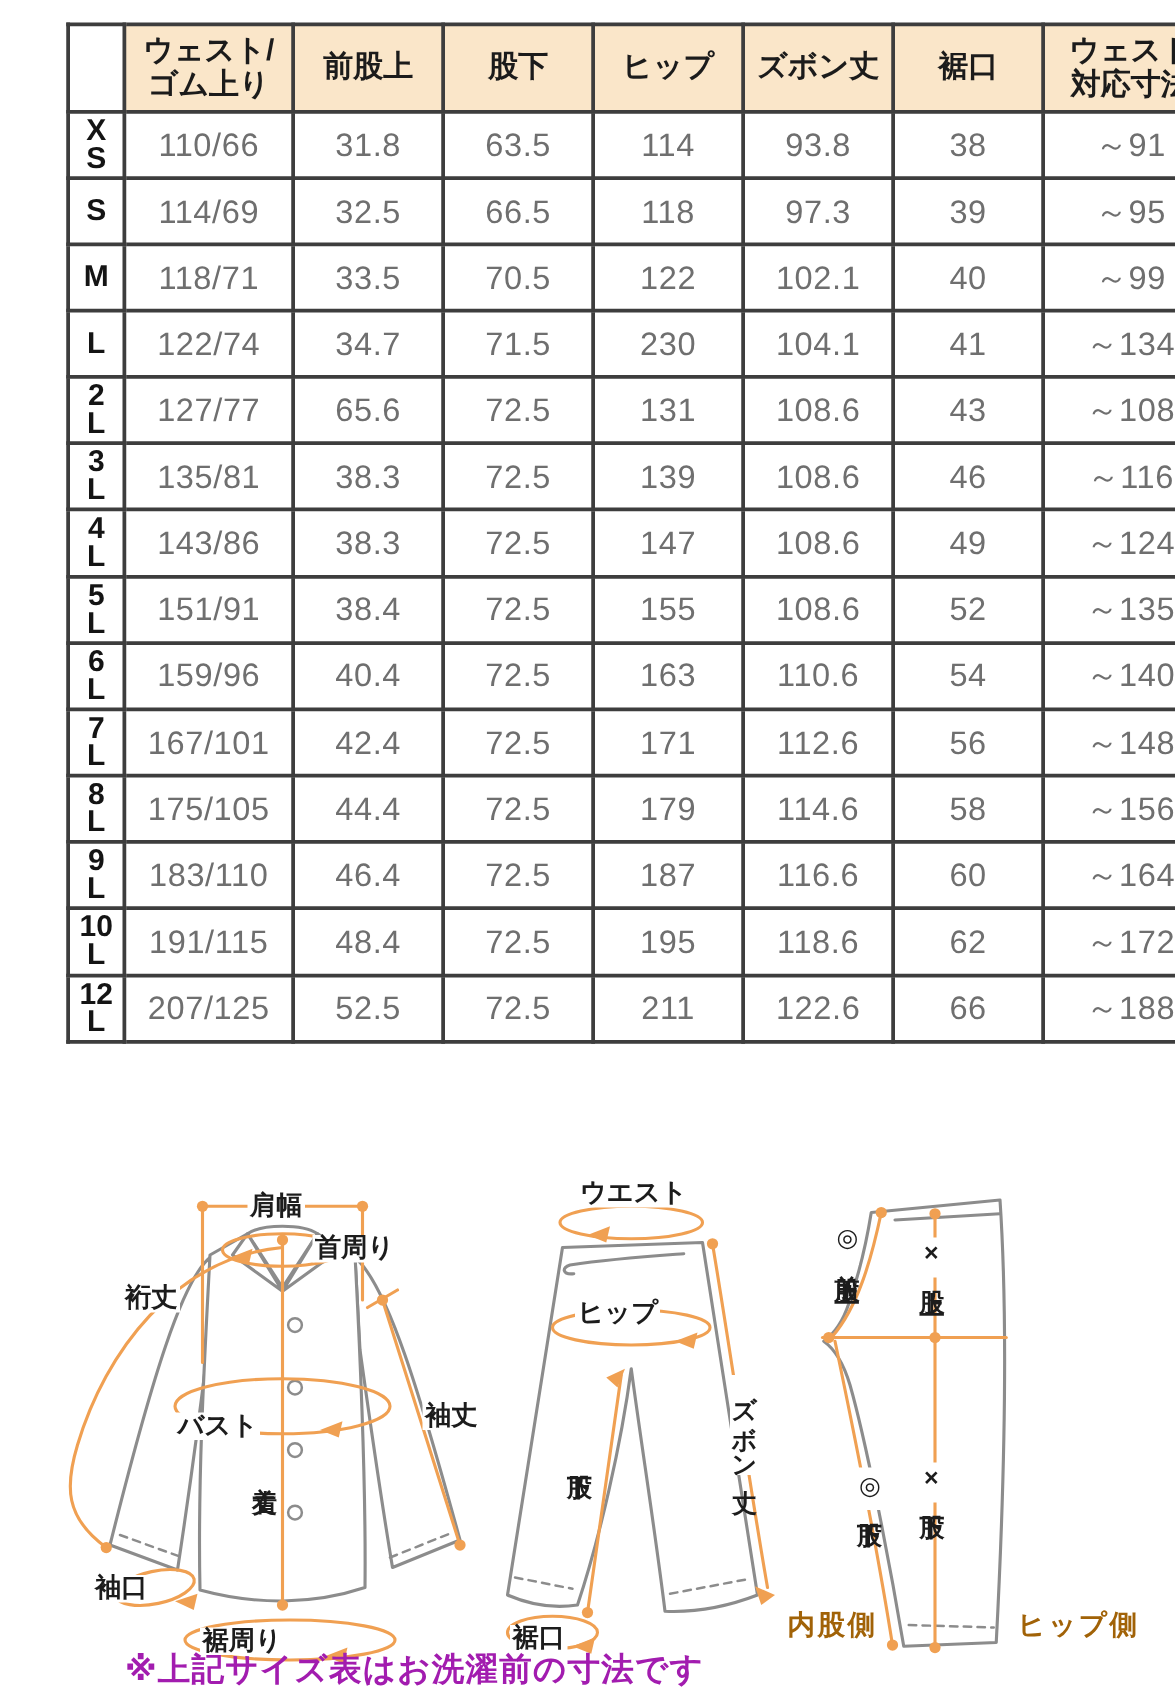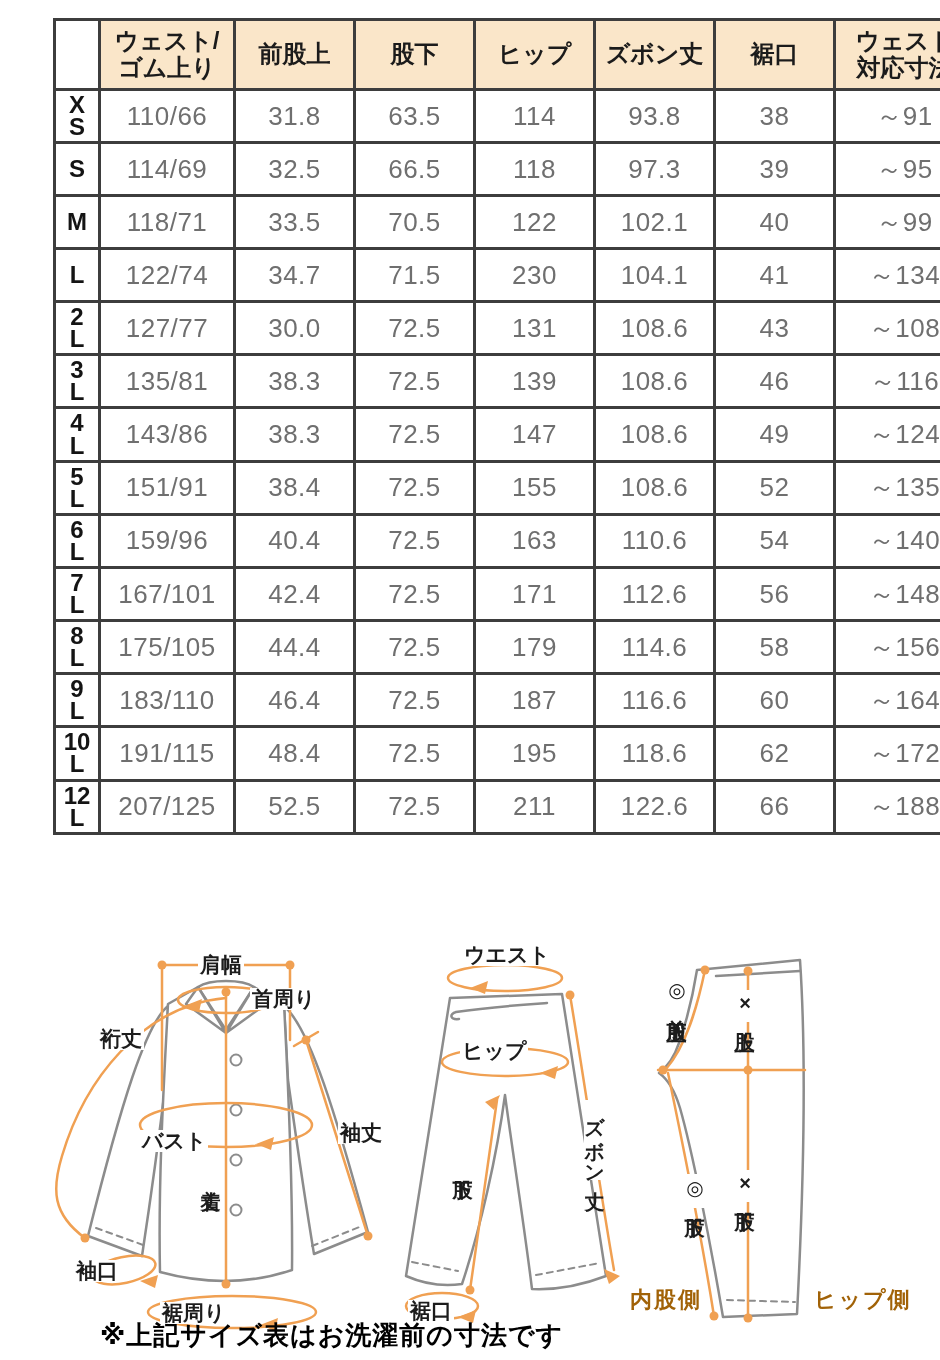--- a/index.html
+++ b/index.html
@@ -36,21 +36,21 @@
     background:#ffffff; line-height:1.05; padding:0 2px; white-space:nowrap;
   }
   .dlabel.vert {
     writing-mode:vertical-rl; text-orientation:upright; letter-spacing:2px;
     padding:2px 0; font-size:20px;
   }
   .dlabel.graylbl { color:#a16207; background:transparent; font-size:22px; letter-spacing:2px; }
   
   .note {
     position:absolute; left:100px; top:1318px; font-size:26px; font-weight:700;
-    color:#000000; letter-spacing:1px;
+    color:#a21caf; letter-spacing:1px;
   }
 </style>
 </head>
 <body>
 
 <table class="size">
   <colgroup>
     <col style="width:45px">
       <col style="width:135px">
       <col style="width:120px">
@@ -113,21 +113,21 @@
         <td>71.5</td>
         <td>230</td>
         <td>104.1</td>
         <td>41</td>
         <td>～134</td>
       </tr>
       <tr>
         <th class="size-cell">2
 L</th>
         <td>127/77</td>
-        <td>30.0</td>
+        <td>65.6</td>
         <td>72.5</td>
         <td>131</td>
         <td>108.6</td>
         <td>43</td>
         <td>～108</td>
       </tr>
       <tr>
         <th class="size-cell">3
 L</th>
         <td>135/81</td>

